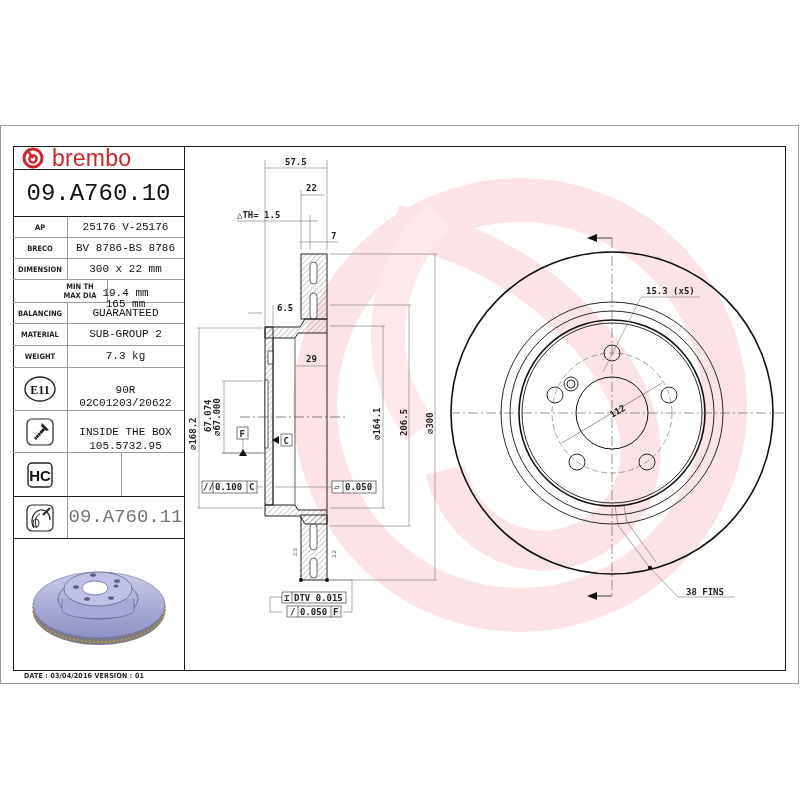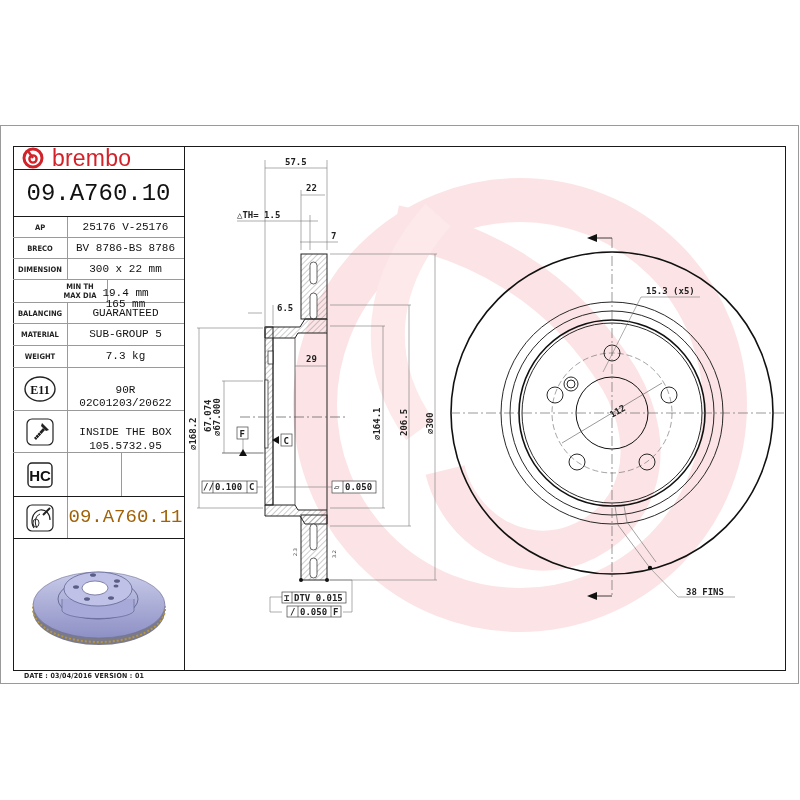--- a/index.html
+++ b/index.html
@@ -20,21 +20,21 @@
   .val { position:absolute; left:54px; right:0; top:0; bottom:0;
          display:flex; align-items:center; justify-content:center; text-align:center;
          font-family:"Liberation Mono","DejaVu Sans Mono", monospace; font-size:11px; line-height:11px; color:#111; }
   .val.multi { flex-direction:column;margin-top:16px; }
   .iconcell { position:absolute; left:0; top:0; bottom:0; width:54px; border-right:1px solid #9a9a9a;
               display:flex; align-items:center; justify-content:center; }
   .logo { position:absolute; left:0; top:0; width:171px; height:24px; display:flex; align-items:center; padding-left:8px; box-sizing:border-box; }
   .logo-text { font-family:"Liberation Sans", sans-serif; font-weight:normal; color:#d3232a; font-size:23px; letter-spacing:0.2px; margin-left:5px; line-height:24px; }
   .partno { font-family:Liberation Mono, monospace; font-size:24px; letter-spacing:0px; color:#111;
             position:absolute; left:0; right:0; top:0; bottom:0; display:flex; align-items:center; justify-content:center; }
-  .partno2 { font-family:"Liberation Mono","DejaVu Sans Mono", monospace; font-size:19px; color:#a16207; }
+  .partno2 { font-family:"Liberation Mono","DejaVu Sans Mono", monospace; font-size:19px; color:#737373; }
   .date { position:absolute; left:24px; top:672px; font-family:"DejaVu Sans Condensed","DejaVu Sans", sans-serif;
           font-weight:bold; font-size:7px; color:#222; letter-spacing:0.2px; }
   .drawing { position:absolute; left:0; top:0; width:800px; height:800px; }
   .dim { font-family:"DejaVu Sans Mono","Liberation Mono", monospace; font-size:9px; fill:#222; font-weight:bold; }
 </style>
 </head>
 <body>
 
 <div class="sheet"></div>
 <div class="frame"></div>
@@ -263,21 +263,21 @@
       <span>19.4 mm</span>
       <span>165 mm</span>
     </div>
   </div>
   <div class="row" style="top:157px;height:21px;">
     <div class="lbl">BALANCING</div>
     <div class="val">GUARANTEED</div>
   </div>
   <div class="row" style="top:178px;height:22px;">
     <div class="lbl">MATERIAL</div>
-    <div class="val">SUB-GROUP 5</div>
+    <div class="val">SUB-GROUP 2</div>
   </div>
   <div class="row" style="top:200px;height:22px;">
     <div class="lbl">WEIGHT</div>
     <div class="val">7.3 kg</div>
   </div>
   <div class="row" style="top:222px;height:43px;">
     <div class="iconcell">
       <svg width="34" height="28" viewBox="0 0 34 28">
         <ellipse cx="17" cy="14" rx="15" ry="12" fill="none" stroke="#222" stroke-width="1.4"></ellipse>
         <text x="17" y="18.5" text-anchor="middle" font-family="Liberation Serif, serif" font-weight="bold" font-size="12" fill="#111">E11</text>

